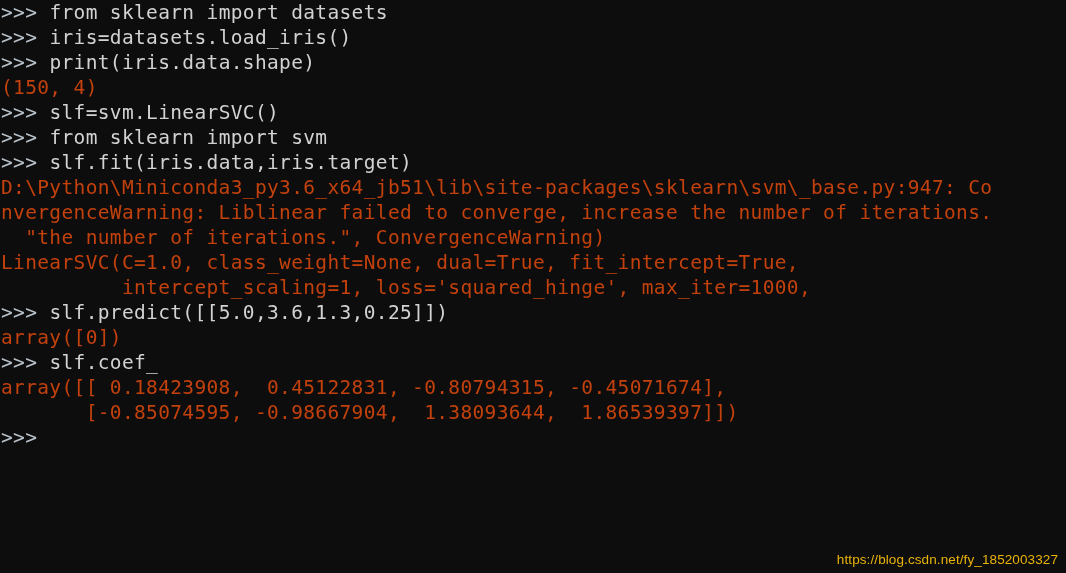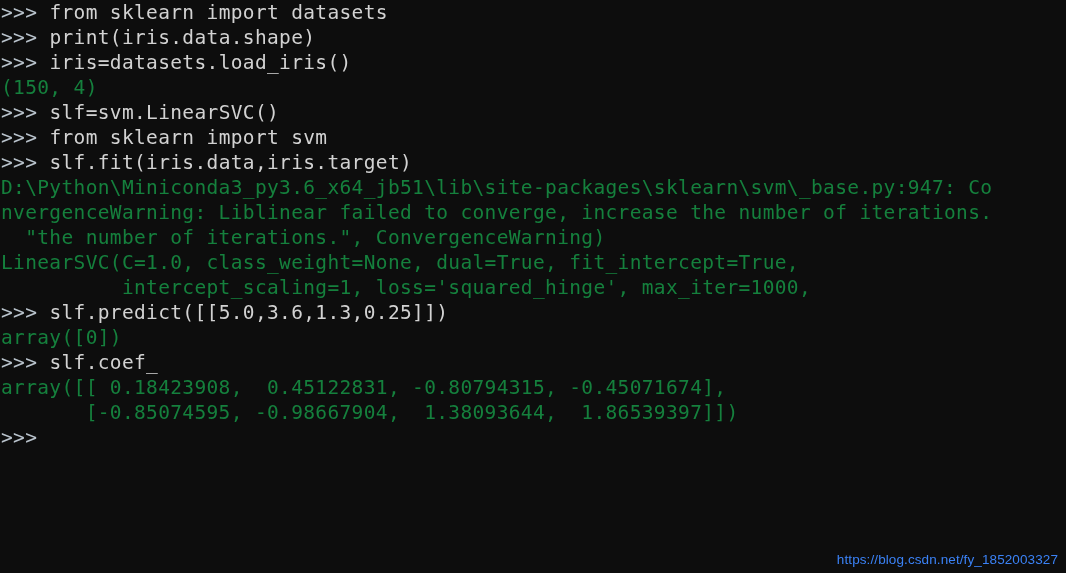--- a/index.html
+++ b/index.html
@@ -21,52 +21,52 @@
     top: 0;
     width: 1066px;
     padding: 0;
     margin: 0;
   }
   .console-line {
     height: 25px;
     line-height: 25px;
     font-size: 19.5px;
     letter-spacing: 0.35px;
-    color: #15803d;
+    color: #c2410c;
     white-space: pre;
     overflow: hidden;
     padding-left: 1px;
     font-family: "DejaVu Sans Mono", "Liberation Mono", monospace;
   }
   .console-line.prompt-line {
     color: #d2d2d2;
   }
   .console-line .prompt-sigil {
     color: #b9c3cc;
   }
   #watermark {
     position: absolute;
     right: 8px;
     bottom: 6px;
     font-family: "Liberation Sans", "DejaVu Sans", sans-serif;
     font-size: 13.5px;
-    color: #3b82f6;
+    color: #eab308;
     letter-spacing: 0.1px;
     white-space: nowrap;
   }
 </style>
 </head>
 <body>
 
 <div id="console-window">
 
   <div id="console-output">
       <div class="console-line prompt-line"><span class="prompt-sigil">&gt;&gt;&gt; </span><span>from sklearn import datasets</span></div>
+      <div class="console-line prompt-line"><span class="prompt-sigil">&gt;&gt;&gt; </span><span>iris=datasets.load_iris()</span></div>
       <div class="console-line prompt-line"><span class="prompt-sigil">&gt;&gt;&gt; </span><span>print(iris.data.shape)</span></div>
-      <div class="console-line prompt-line"><span class="prompt-sigil">&gt;&gt;&gt; </span><span>iris=datasets.load_iris()</span></div>
       <div class="console-line"><span>(150, 4)</span></div>
       <div class="console-line prompt-line"><span class="prompt-sigil">&gt;&gt;&gt; </span><span>slf=svm.LinearSVC()</span></div>
       <div class="console-line prompt-line"><span class="prompt-sigil">&gt;&gt;&gt; </span><span>from sklearn import svm</span></div>
       <div class="console-line prompt-line"><span class="prompt-sigil">&gt;&gt;&gt; </span><span>slf.fit(iris.data,iris.target)</span></div>
       <div class="console-line"><span>D:\Python\Miniconda3_py3.6_x64_jb51\lib\site-packages\sklearn\svm\_base.py:947: Co</span></div>
       <div class="console-line"><span>nvergenceWarning: Liblinear failed to converge, increase the number of iterations.</span></div>
       <div class="console-line"><span>  "the number of iterations.", ConvergenceWarning)</span></div>
       <div class="console-line"><span>LinearSVC(C=1.0, class_weight=None, dual=True, fit_intercept=True,</span></div>
       <div class="console-line"><span>          intercept_scaling=1, loss='squared_hinge', max_iter=1000,</span></div>
       <div class="console-line prompt-line"><span class="prompt-sigil">&gt;&gt;&gt; </span><span>slf.predict([[5.0,3.6,1.3,0.25]])</span></div>

